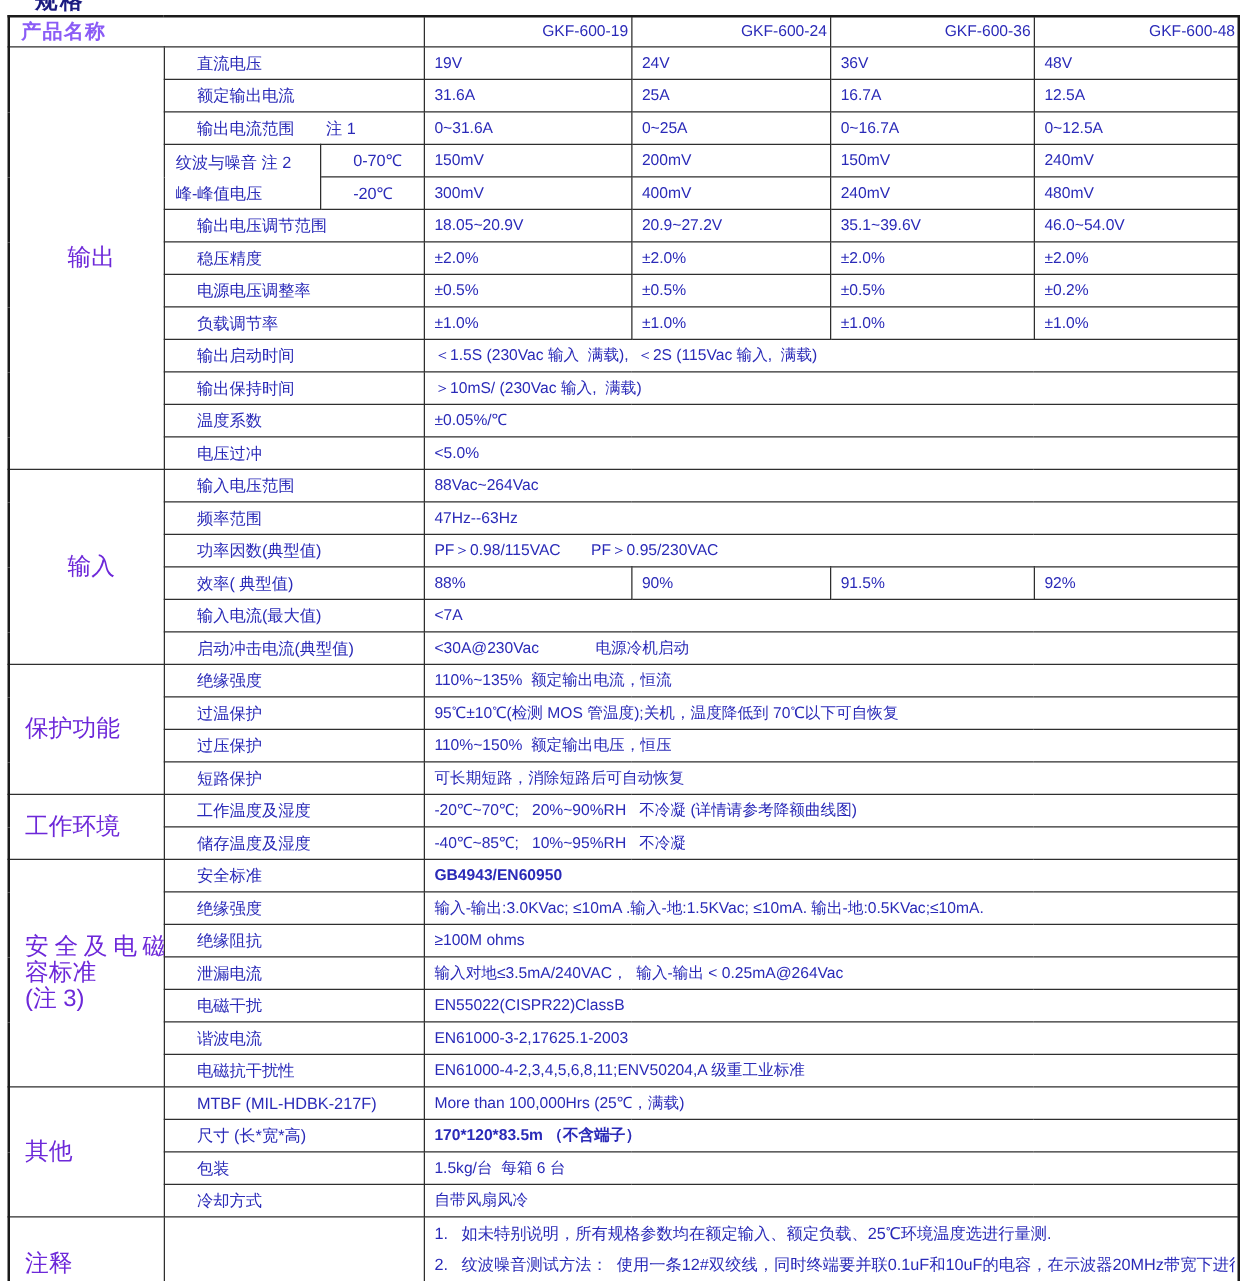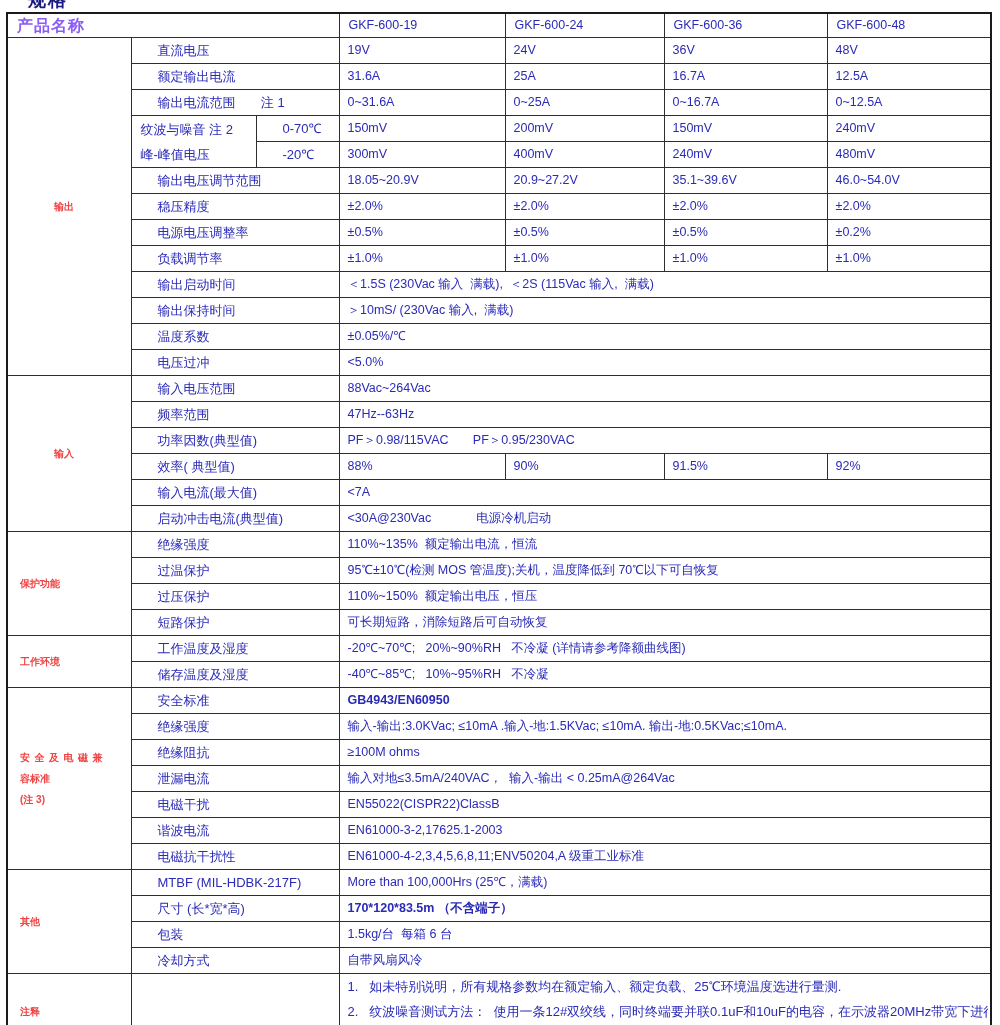--- a/index.html
+++ b/index.html
@@ -6,22 +6,22 @@
   .sheet{position:relative;width:1000px;height:1025px;overflow:hidden;background:#fff;
          font-family:"Liberation Sans",sans-serif;}
   .doc-title{position:absolute;left:28px;top:-12px;font-size:18px;font-weight:bold;
              color:#1a1a80;letter-spacing:2px;}
   table.spec{position:absolute;left:6px;top:12px;width:984px;border-collapse:collapse;
              table-layout:fixed;border:2px solid #1a1a1a;}
   td{border:1px solid #2e2e2e;height:25px;padding:0 2px 0 8px;font-size:13px;
      color:#2a2ab8;vertical-align:middle;white-space:pre;overflow:hidden;line-height:15px;}
   tr.hrow td{height:23px;}
   td.hdr-label{font-size:16px;font-weight:bold;color:#8b5cf6;padding-left:9px;letter-spacing:1px;}
-  td.model{font-size:12.5px;padding-left:9px;}
-  td.sec{font-size:10px;font-weight:bold;color:#ef4444;padding-left:12px;line-height:21px;}
+  td.model{font-size:12.5px;padding-left:19px;text-align:right;}
+  td.sec{font-size:19px;font-weight:normal;color:#6d28d9;padding-left:12px;line-height:21px;}
   td.sec.wide-pad{padding-left:46px;}
   td.sec div.ls{letter-spacing:4.5px;}
   td.lbl{padding-left:26px;}
   td.val,td.merged{font-size:12.5px;}
   td.bold{font-weight:bold;margin-left:30px;}
   td.ripple-lbl{padding:0 0 0 9px;}
   td.ripple-lbl div{height:25px;line-height:25px;}
   td.notes-cell{padding:0 2px 0 8px;}
   td.notes-cell div{height:25px;line-height:25px;white-space:pre;overflow:hidden;}
   col.c-sec{width:124px;} col.c-lbl{width:125px;} col.c-sub{width:83px;}

